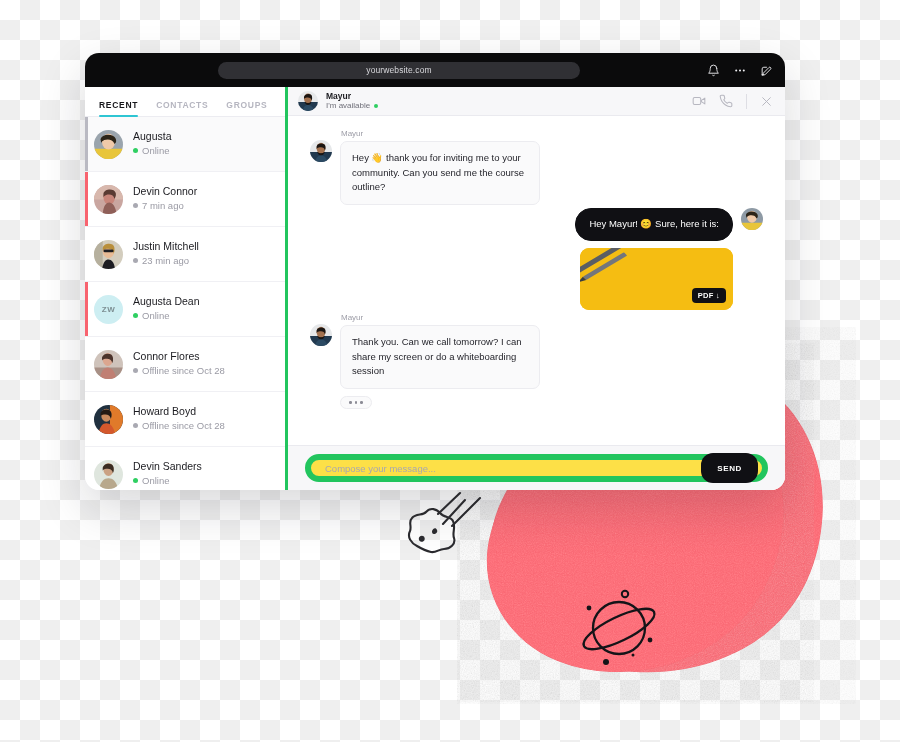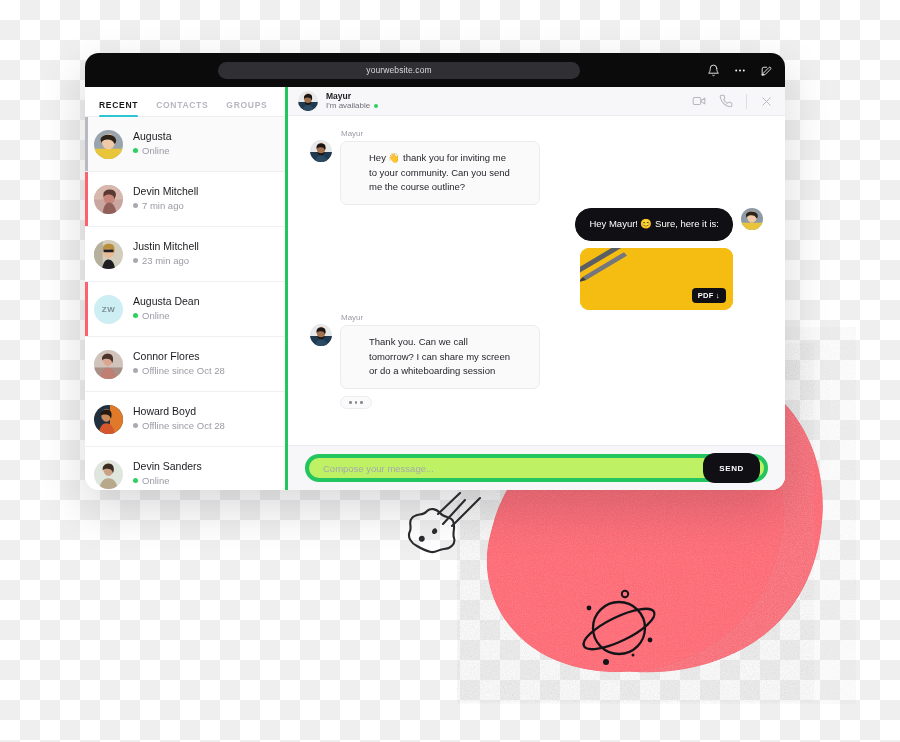--- a/index.html
+++ b/index.html
@@ -200,21 +200,21 @@
   .sender {
     font-size: 8px;
     color: #9d9da7;
     margin-bottom: 3px;
     margin-left: 1px;
   }
   .bubble {
     background: #fafafb;
     border: 1px solid #ececf0;
     border-radius: 7px;
-    padding: 9px 28px;
+    padding: 9px 11px;
     font-size: 9.5px;
     line-height: 1.55;
     color: #1f1f26;
   }
   .bubble.dark {
     background: #101014;
     border-color: #101014;
     color: #ffffff;
     border-radius: 16px;
     padding: 8px 13px;
@@ -267,22 +267,22 @@
     height: 45px;
     background: #f7f7f9;
     border-top: 1px solid #eaeaef;
     display: flex;
     align-items: center;
     padding: 0 17px;
   }
   .compose-pill {
     flex: 1;
     height: 28px;
-    background: #bef264;
-    border: 4px solid #22c55e;
+    background: #fde047;
+    border: 6px solid #22c55e;
     border-radius: 14px;
     display: flex;
     align-items: center;
     padding: 0 4px 0 14px;
   }
   .compose-input {
     flex: 1;
     border: none;
     outline: none;
     background: transparent;
@@ -391,21 +391,21 @@
           <div class="av">
             <svg viewBox="0 0 40 40">
                 <rect width="40" height="40" fill="#c9a6a0"></rect>
                 <path d="M0 0h40v20H0z" fill="#d8b8ad"></path>
                 <ellipse cx="21" cy="17" rx="8" ry="10" fill="#c8857a"></ellipse>
                 <path d="M12 40c1-12 5-16 9-16s9 5 10 16z" fill="#8f5f58"></path>
                 <path d="M13 12c1-7 15-8 17-1 1 5-2 8-2 8s0-6-7-6-8 4-8 4z" fill="#5a3b33"></path>
               </svg>
           </div>
           <div class="c-text">
-            <div class="c-name">Devin Mitchell</div>
+            <div class="c-name">Devin Connor</div>
             <div class="c-status">
               <i class="dot"></i>
               <span>7 min ago</span>
             </div>
           </div>
         </div>
 
         <div class="contact">
           <div class="av">
             <svg viewBox="0 0 40 40">

